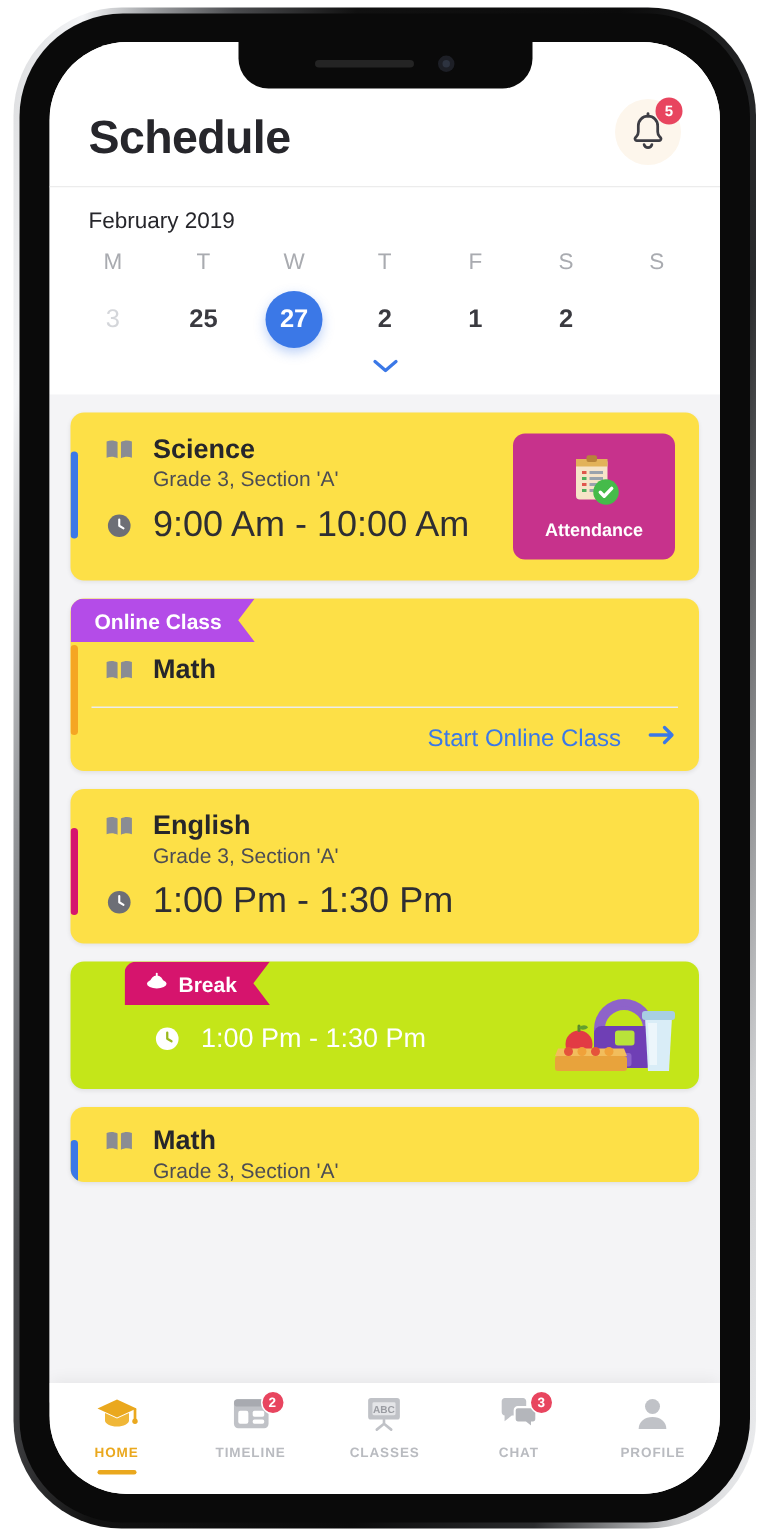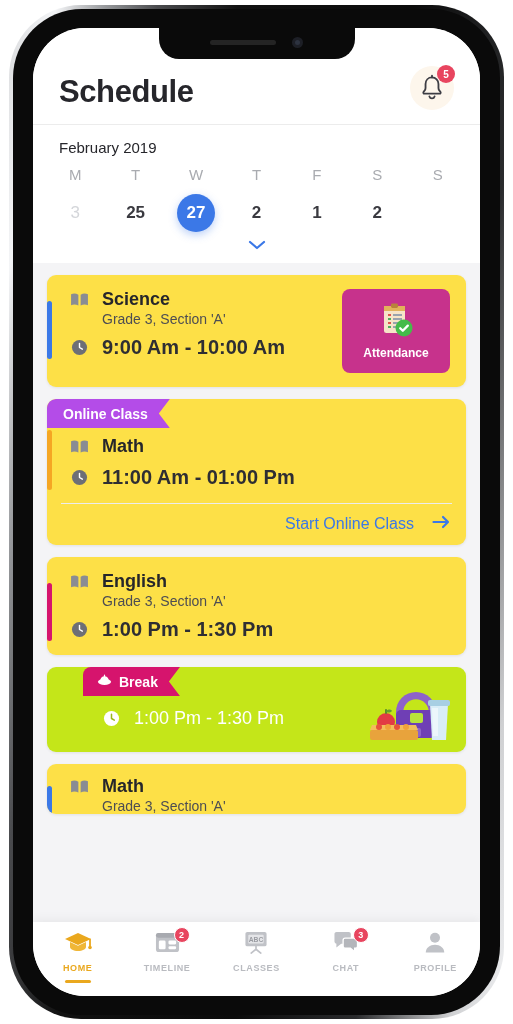--- a/index.html
+++ b/index.html
@@ -95,21 +95,21 @@
     box-shadow: 0 1px 3px rgba(0,0,0,.08);
     overflow: hidden;
   }
   .accent { position: absolute; left: 0; width: 5px; border-radius: 3px; }
   .card-body { padding: 14px 16px 14px 22px; display: flex; align-items: flex-start; justify-content: space-between; }
   .card-main { flex: 1; }
   .row { display: flex; align-items: center; gap: 12px; }
   .subject { font-size: 18px; font-weight: 700; color: #26262b; }
   .section-line { font-size: 14px; color: #4d4d53; margin: 1px 0 0 33px; }
   .time-row { margin-top: 9px; }
-  .time { font-size: 20px; font-weight: 700; color: #2e2e33; }
+  .time { font-size: 24px; font-weight: 400; color: #2e2e33; }
   .ico { width: 21px; display:flex; align-items:center; justify-content:center; flex:0 0 21px; }
 
   
   .attendance-btn {
     width: 108px; height: 84px; border-radius: 8px;
     background: #c7328c;
     display: flex; flex-direction: column; align-items: center; justify-content: center;
     gap: 3px; cursor: pointer; border: none;
   }
   .attendance-label { font-size: 12px; font-weight: 700; color: #ffffff; }
@@ -302,29 +302,20 @@
           <div class="card-main">
             <div class="row">
               <span class="ico">
                 <svg width="19" height="15" viewBox="0 0 20 16" fill="none">
                   <path d="M1 2.4c2.6-1 5.2-1 7.8.4v11.6c-2.6-1.4-5.2-1.4-7.8-.4V2.4z" fill="#8a8c93"></path>
                   <path d="M19 2.4c-2.6-1-5.2-1-7.8.4v11.6c2.6-1.4 5.2-1.4 7.8-.4V2.4z" fill="#8a8c93"></path>
                 </svg>
               </span>
               <span class="subject">Math</span>
             </div>
-            <div class="row time-row">
-              <span class="ico">
-                <svg width="17" height="17" viewBox="0 0 18 18" fill="none">
-                  <circle cx="9" cy="9" r="8" fill="#6d6f76"></circle>
-                  <path d="M9 4.6V9l3 1.8" stroke="#fff" stroke-width="1.5" stroke-linecap="round" stroke-linejoin="round"></path>
-                </svg>
-              </span>
-              <span class="time">11:00 Am - 01:00 Pm</span>
-            </div>
           </div>
         </div>
         <div class="divider"></div>
         <div class="card-footer">
           <div class="link-action">
             <span>Start Online Class</span>
             <span>
               <svg width="18" height="14" viewBox="0 0 18 14" fill="none">
                 <path d="M1.5 7h14M11 2l5 5-5 5" stroke="#3b78e7" stroke-width="2.2" stroke-linecap="round" stroke-linejoin="round"></path>
               </svg>

